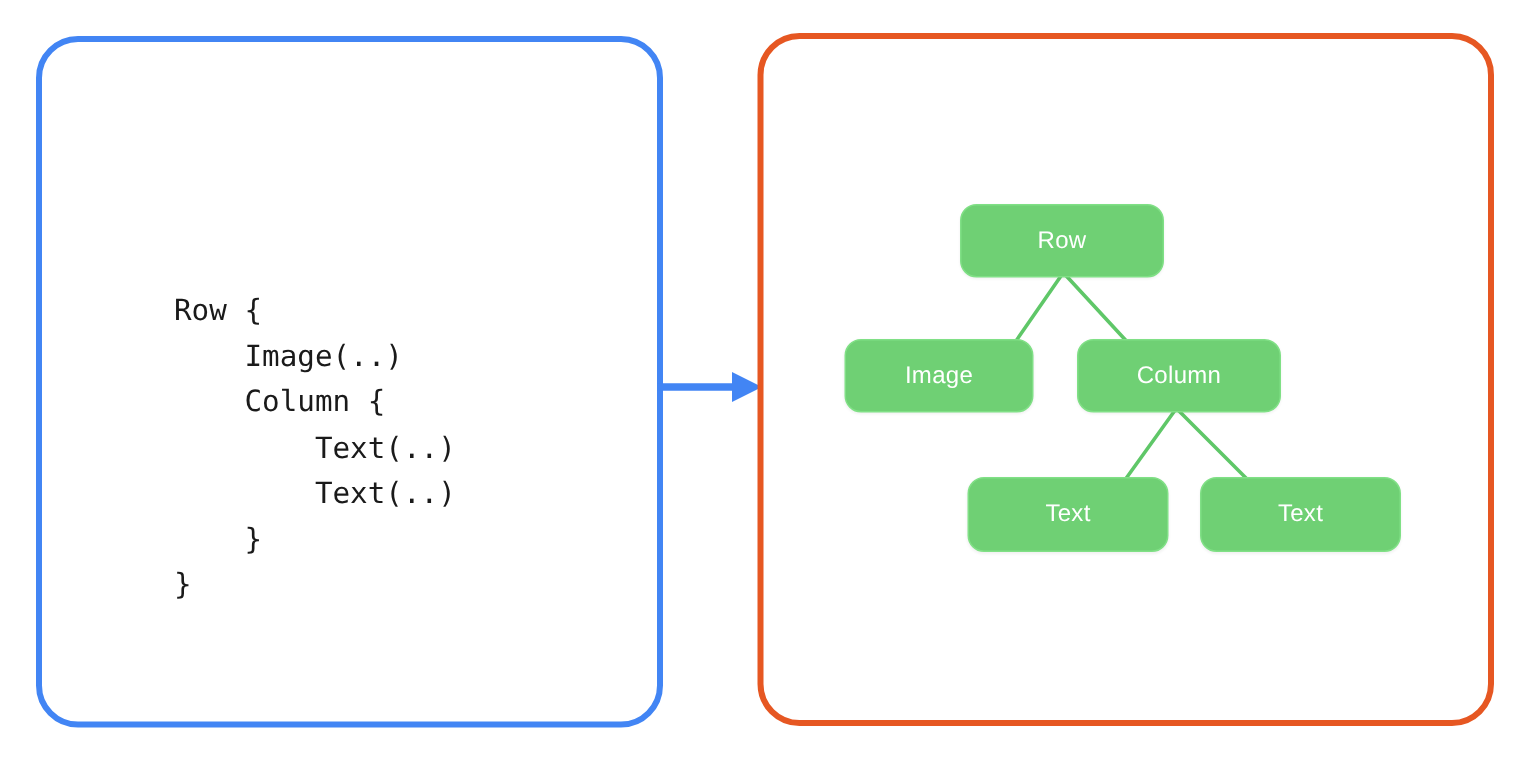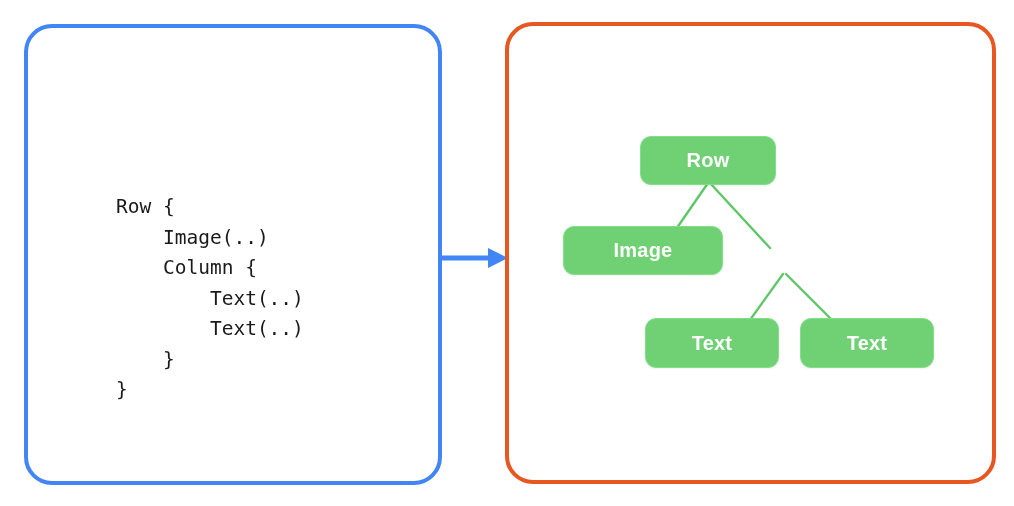--- a/index.html
+++ b/index.html
@@ -81,27 +81,27 @@
     position: absolute;
     box-sizing: border-box;
     display: flex;
     align-items: center;
     justify-content: center;
     background: #6fd074;
     border: 1.5px solid #80e086;
     border-radius: 11px;
     color: #ffffff;
     font-family: "Liberation Sans", sans-serif;
-    font-size: 20px;
-    font-weight: 700;
+    font-size: 16px;
+    font-weight: 400;
     letter-spacing: 0.2px;
     box-shadow: 0 1px 2px rgba(0,0,0,0.06);
   }
   #node-row    { left: 640px; top: 136px; width: 136px; height: 49px; }
-  #node-image  { left: 563px; top: 226px; width: 160px; height: 49px; }
+  #node-image  { left: 563px; top: 226px; width: 126px; height: 49px; }
   #node-column { left: 718px; top: 226px; width: 136px; height: 49px; }
   #node-text-1 { left: 645px; top: 318px; width: 134px; height: 50px; }
   #node-text-2 { left: 800px; top: 318px; width: 134px; height: 50px; }
 </style>
 </head>
 <body>
 
 <div id="canvas">
 
   <div class="panel" id="code-panel" style="border-color: rgb(66, 133, 244);">
@@ -131,20 +131,23 @@
   </svg>
 
   <div class="node" id="node-row" style="background: rgb(111, 208, 116); border-color: rgb(128, 224, 134); color: rgb(255, 255, 255);">
     <span>Row</span>
   </div>
 
   <div class="node" id="node-image" style="background: rgb(111, 208, 116); border-color: rgb(128, 224, 134); color: rgb(255, 255, 255);">
     <span>Image</span>
   </div>
 
+  <div class="node" id="node-column" style="background: rgb(111, 208, 116); border-color: rgb(128, 224, 134); color: rgb(255, 255, 255);">
+    <span>Column</span>
+  </div>
 
   <div class="node" id="node-text-1" style="background: rgb(111, 208, 116); border-color: rgb(128, 224, 134); color: rgb(255, 255, 255);">
     <span>Text</span>
   </div>
 
   <div class="node" id="node-text-2" style="background: rgb(111, 208, 116); border-color: rgb(128, 224, 134); color: rgb(255, 255, 255);">
     <span>Text</span>
   </div>
 
 </div>

